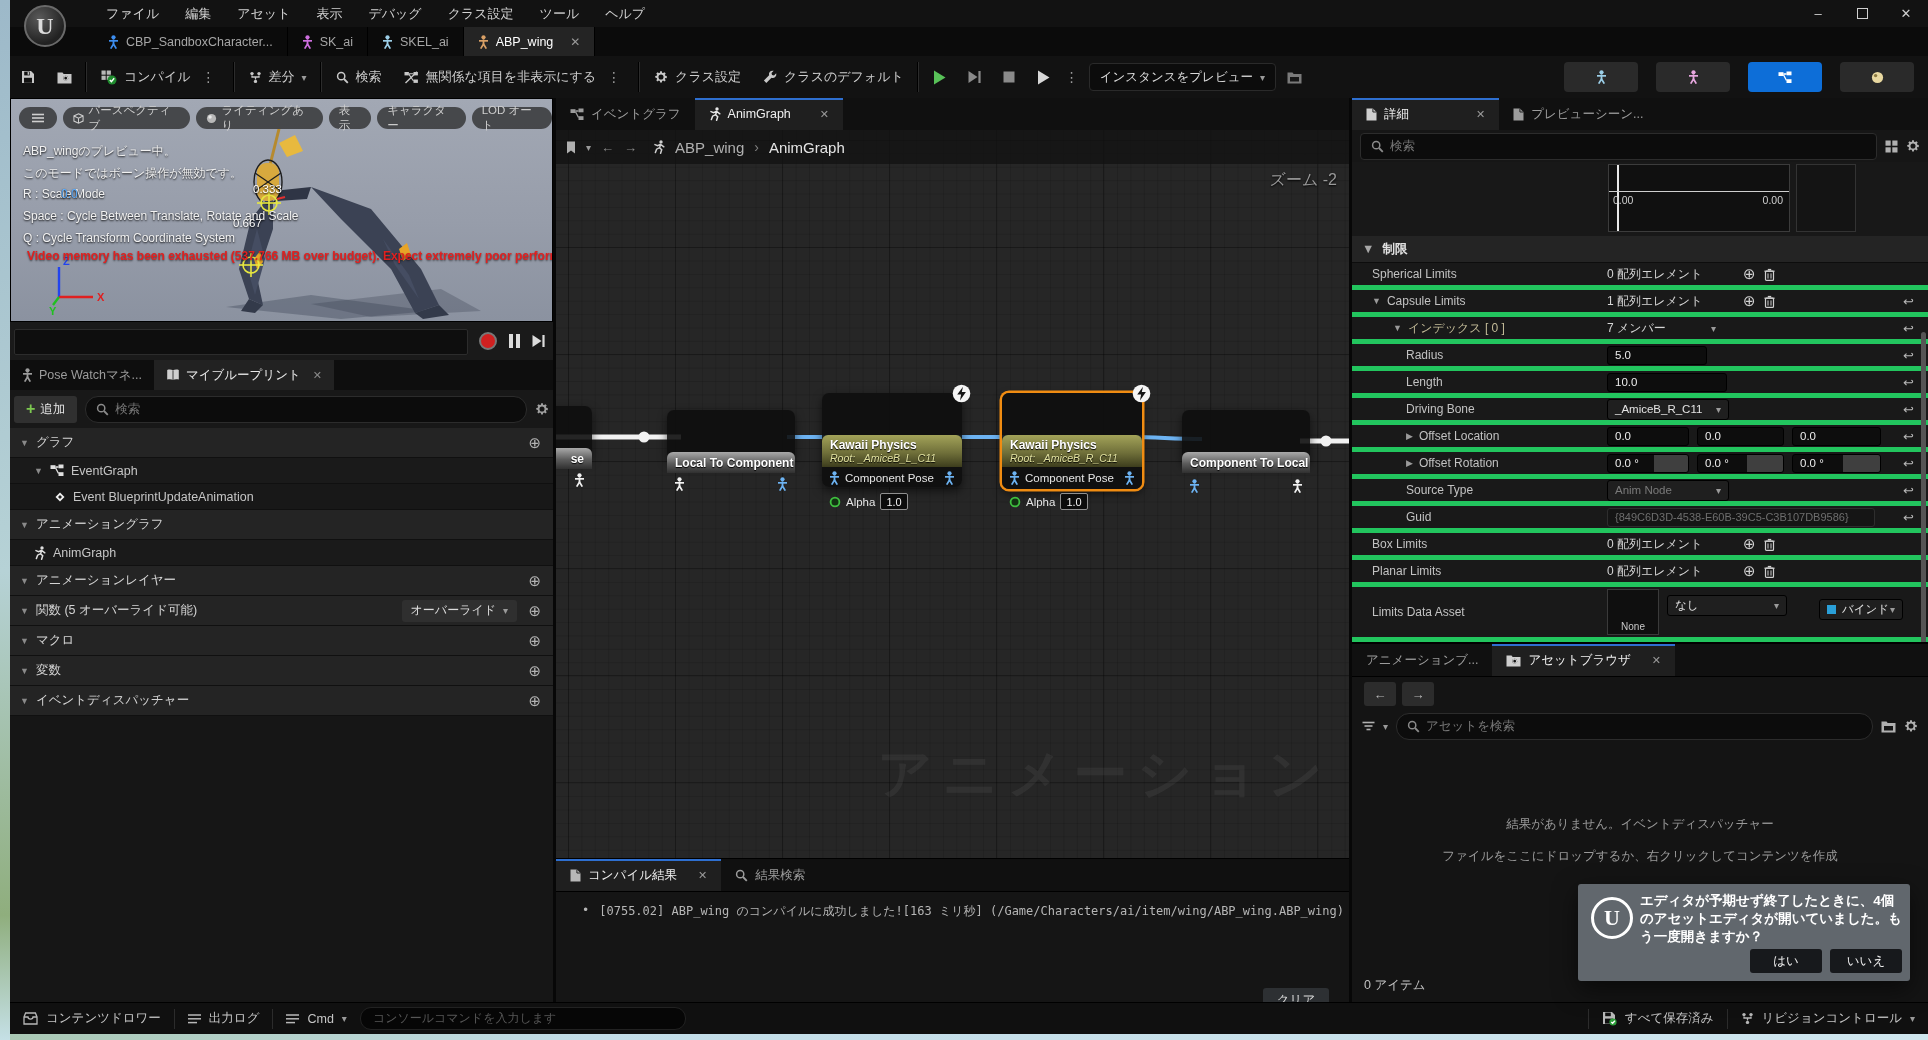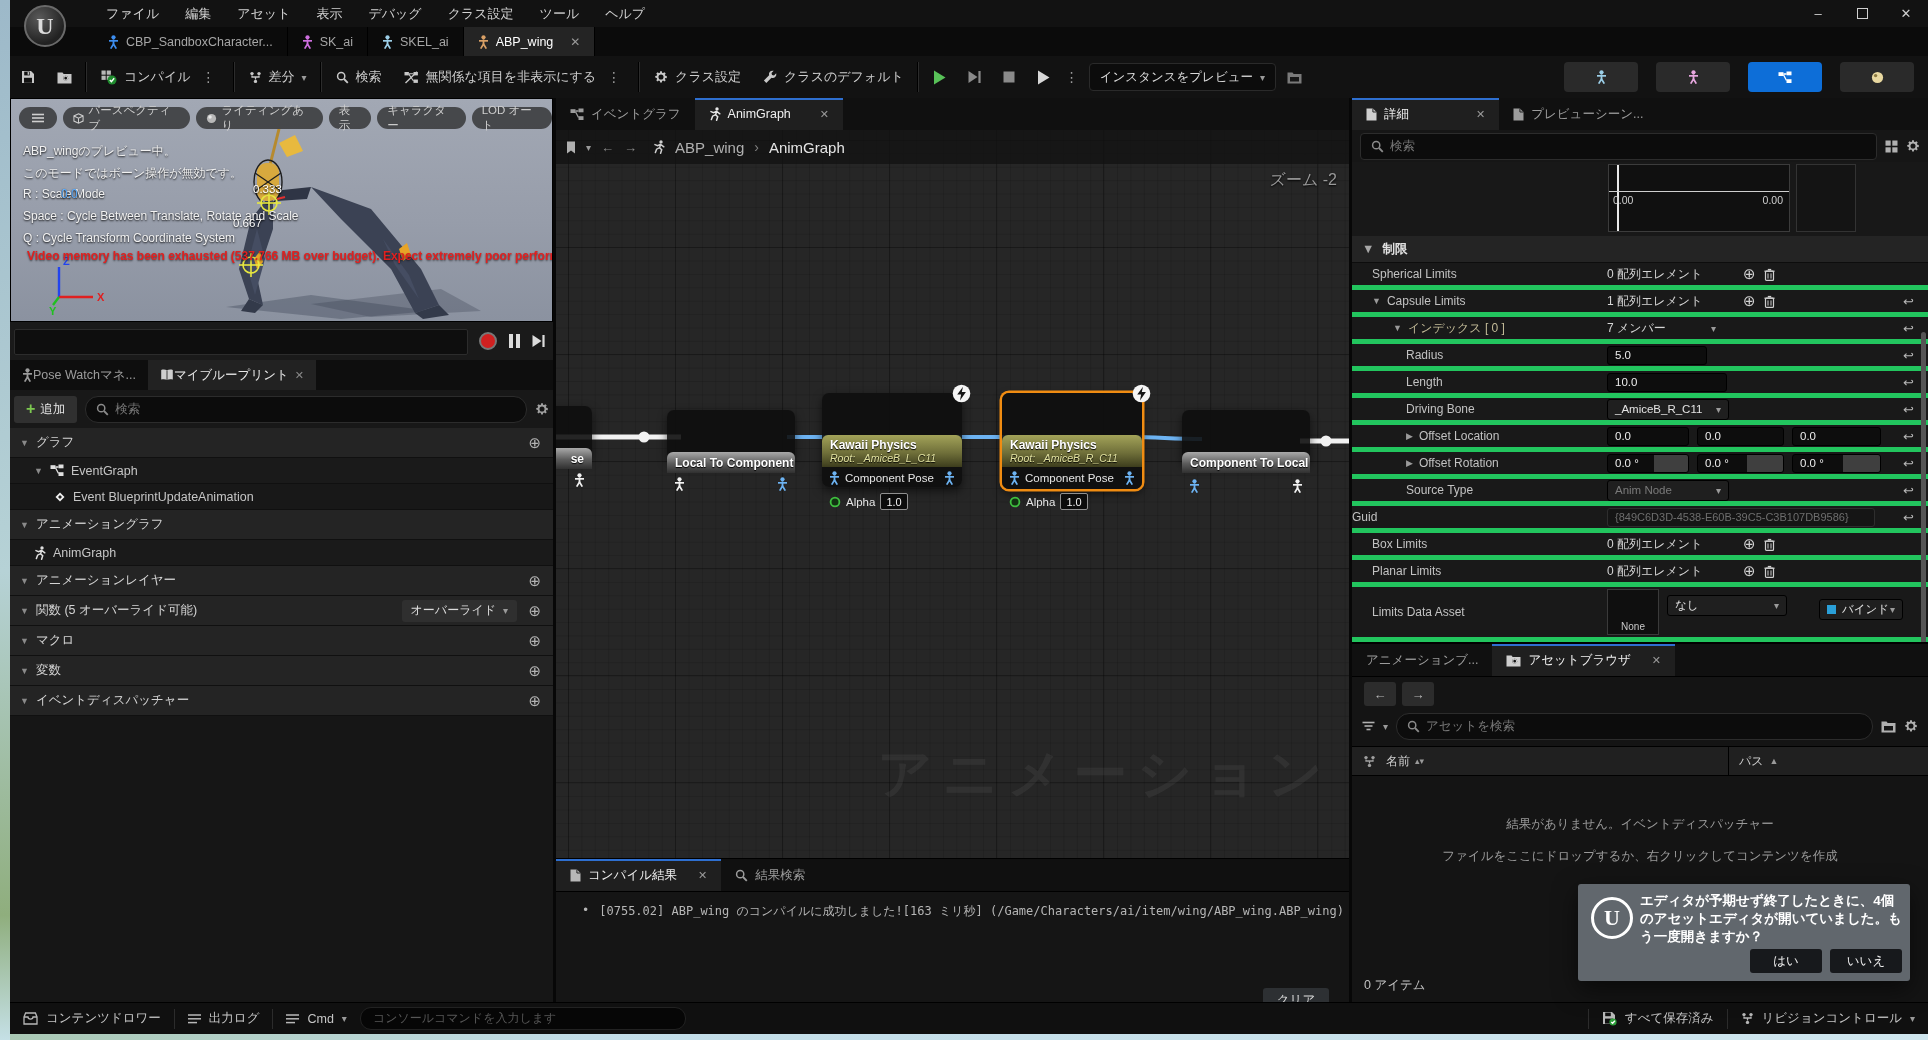--- a/index.html
+++ b/index.html
@@ -60,21 +60,21 @@
   #vp-pills{left:8px;top:8px;display:flex;gap:6px;}
   .vp-line{position:absolute;left:12px;color:#f2f2f2;font-size:12px;text-shadow:0 1px 2px #000;white-space:nowrap;}
   #vp-warning{position:absolute;left:16px;color:#e02020;font-size:12px;font-weight:700;text-shadow:0 1px 2px rgba(0,0,0,.6);white-space:nowrap;}
   .bone-val{position:absolute;color:#fff;font-size:11.5px;text-shadow:0 1px 2px #000;}
   
   #timeline{left:0;top:224px;width:543px;height:38px;background:#1a1a1a;border-bottom:1px solid #000;}
   #scrub{left:4px;top:7px;width:452px;height:24px;background:#0e0e0e;border:1px solid #2c2c2c;border-radius:2px;}
   #tl-btns{right:8px;top:7px;display:flex;gap:12px;align-items:center;height:24px;}
   
   .panel-tabs{display:flex;height:30px;background:#0e0e0e;border-bottom:1px solid #000;}
-  .ptab{display:flex;align-items:center;padding:0 12px;font-size:12.5px;color:#9c9c9c;}
+  .ptab{display:flex;align-items:center;gap:6px;padding:0 12px;font-size:12.5px;color:#9c9c9c;}
   .ptab.active{background:#222;color:#e8e8e8;}
   .ptab .x{color:#8a8a8a;font-size:11px;margin-left:6px;}
   #mb-toolbar{left:0;top:292px;width:543px;height:38px;background:#181818;display:flex;align-items:center;padding:0 4px;box-sizing:border-box;gap:8px;}
   #add-btn{height:27px;background:#303030;border-radius:3px;display:flex;align-items:center;gap:5px;padding:0 12px;color:#e4e4e4;font-size:12.5px;}
   #add-btn .plus{color:#7cc850;font-size:16px;font-weight:700;}
   .searchpill{height:25px;background:#0c0c0c;border:1px solid #2c2c2c;border-radius:13px;display:flex;align-items:center;gap:6px;padding:0 10px;color:#777;font-size:12.5px;flex:1;}
   .mbrow{position:relative;display:flex;align-items:center;box-sizing:border-box;font-size:12.5px;border-bottom:1px solid #101010;}
   .mbrow.hdr{height:30px;background:#242424;color:#d4d4d4;padding-left:10px;gap:7px;}
   .mbrow.item{height:26px;background:#1a1a1a;color:#c6c6c6;padding-left:24px;gap:7px;}
   .mbrow.sub{height:26px;background:#181818;color:#c6c6c6;padding-left:44px;gap:7px;}
@@ -1051,21 +1051,21 @@
           </div>
           <div class="val">
             <span class="dd dis" style="width: 122px;">
               <span>Anim Node</span>
               <span class="chev">▾</span>
             </span>
           </div>
           <span class="revert">↩</span>
         </div>
         <div class="drow">
-          <div class="lab" style="">
+          <div class="lab" style="padding-left: 54px;">
             <span>Guid</span>
           </div>
           <div class="val">
             <span class="gtext" style="width: 268px;">{849C6D3D-4538-E60B-39C5-C3B107DB9586}</span>
           </div>
           <span class="revert">↩</span>
         </div>
         <div class="drow">
           <div class="lab" style="padding-left: 20px;">
             <span>Box Limits</span>
@@ -1171,36 +1171,20 @@
             <rect x="3" y="6" width="9" height="4.5" fill="#161616"></rect>
           </svg>
         </span>
       <span class="ic">
           <svg width="14" height="14" viewBox="0 0 16 16">
             <path fill="#b0b0b0" d="M8 5.1A2.9 2.9 0 1 0 8 10.9 2.9 2.9 0 0 0 8 5.1Zm6.6 4.2-1.7-.3c-.1.4-.3.8-.5 1.2l1 1.4-1.5 1.5-1.4-1c-.4.2-.8.4-1.2.5l-.3 1.7H7l-.3-1.7a5 5 0 0 1-1.2-.5l-1.4 1-1.5-1.5 1-1.4a5 5 0 0 1-.5-1.2l-1.7-.3V6.9l1.7-.3c.1-.4.3-.8.5-1.2l-1-1.4L4.1 2.5l1.4 1c.4-.2.8-.4 1.2-.5L7 1.3h2l.3 1.7c.4.1.8.3 1.2.5l1.4-1 1.5 1.5-1 1.4c.2.4.4.8.5 1.2l1.7.3Z"></path>
             <circle cx="8" cy="8" r="1.4" fill="#161616"></circle>
           </svg>
         </span>
     </div>
-    <div class="abs" id="ab-cols">
-      <span class="ic" style="width:34px;">
-          <svg width="13" height="13" viewBox="0 0 13 13">
-            <circle cx="3" cy="2.6" r="1.7" fill="#a0a0a0"></circle>
-            <circle cx="10" cy="2.6" r="1.7" fill="#a0a0a0"></circle>
-            <circle cx="6.5" cy="10.4" r="1.7" fill="#a0a0a0"></circle>
-            <path d="M3 4.4v1.6h7V4.4M6.5 6v2.6" stroke="#a0a0a0" stroke-width="1.3" fill="none"></path>
-          </svg>
-        </span>
-      <span>名前</span>
-      <span style="font-size:9px;color:#9a9a9a;margin-left:5px;">▴▾</span>
-      <span style="margin-left:auto;width:200px;border-left:1px solid #000;padding-left:10px;display:flex;align-items:center;gap:6px;box-sizing:border-box;height:100%;">
-          <span>パス</span>
-          <span style="font-size:9px;color:#9a9a9a;">▲</span>
-        </span>
-    </div>
     <div class="abs" id="ab-empty1">結果がありません。イベントディスパッチャー</div>
     <div class="abs" id="ab-empty2">ファイルをここにドロップするか、右クリックしてコンテンツを作成</div>
     <div class="abs" id="ab-count">0 アイテム</div>
   </div>
 
   <div class="abs" id="toast">
     <div class="logo">U</div>
     <div class="msg">エディタが予期せず終了したときに、4個のアセットエディタが開いていました。もう一度開きますか？</div>
     <div class="btns">
       <div class="toastbtn">はい</div>

